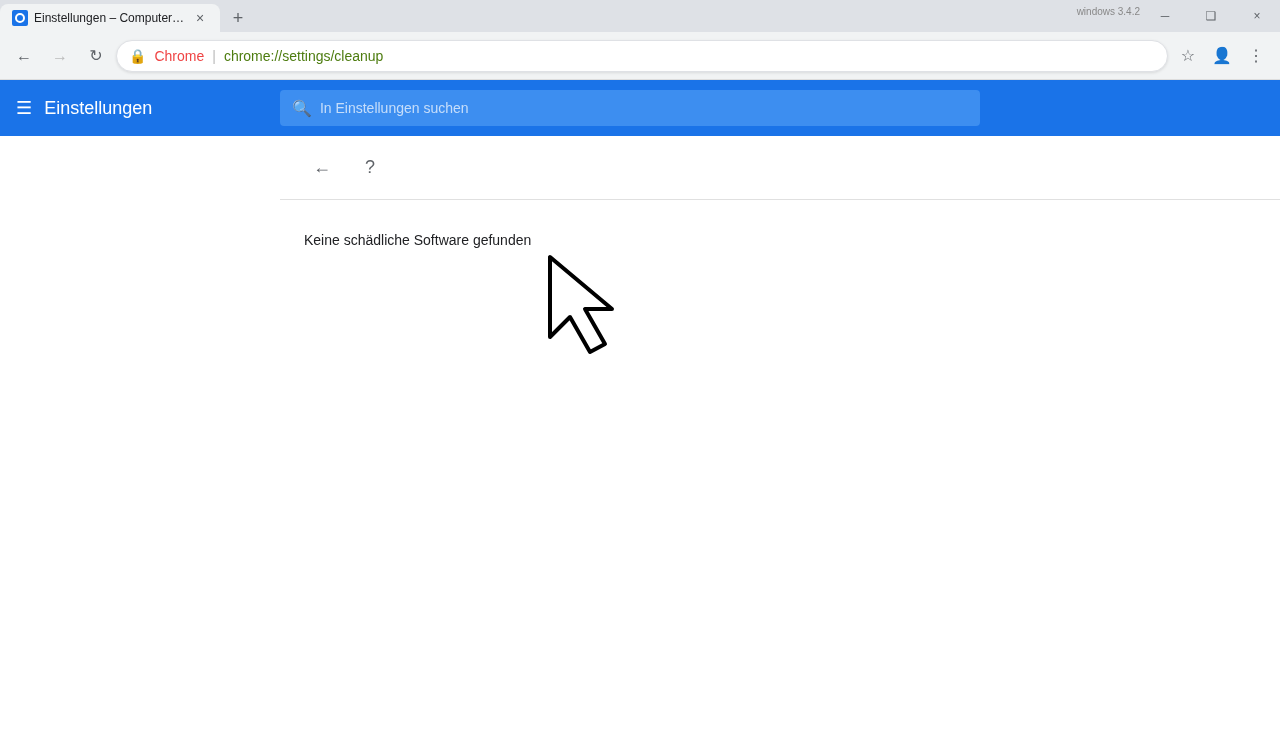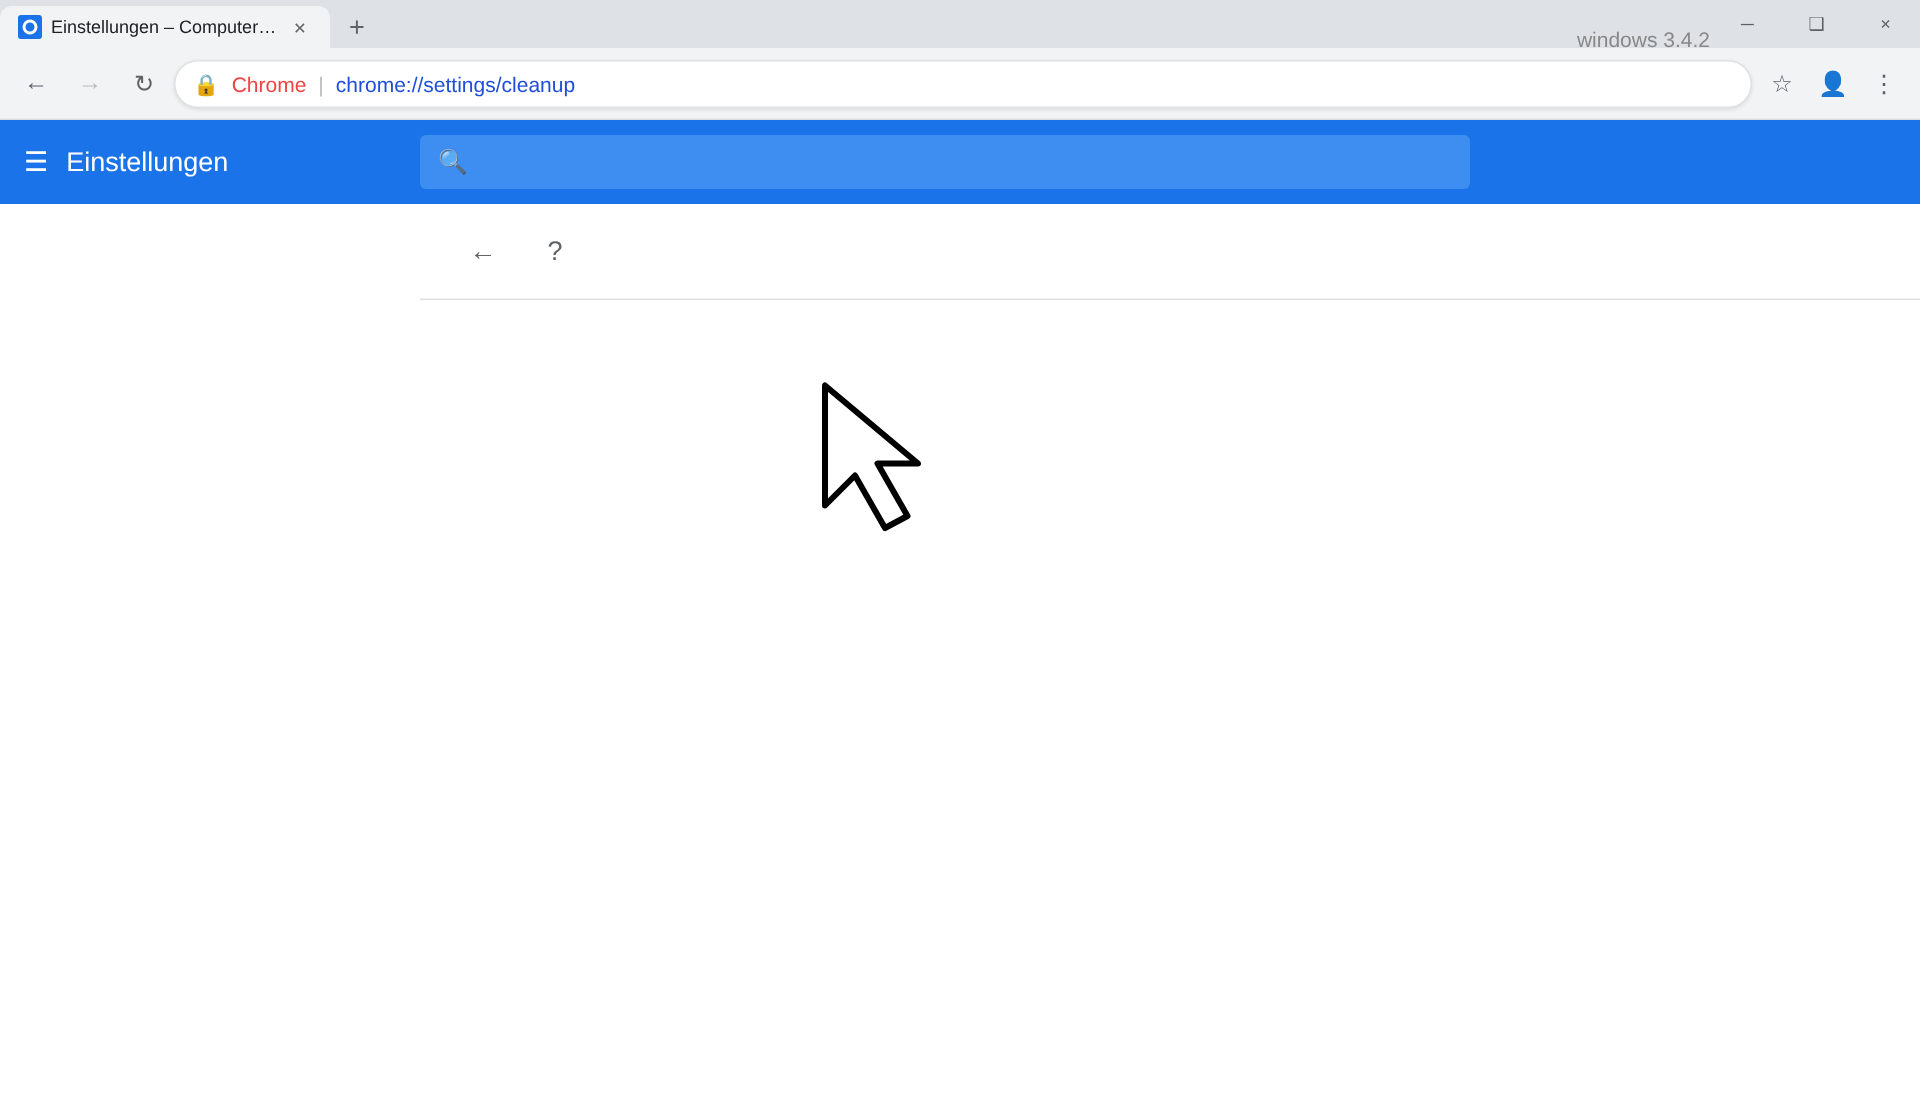--- a/index.html
+++ b/index.html
@@ -79,25 +79,25 @@
       height: 100%;
     }
     .titlebar-btn {
       width: 46px; height: 32px;
       display: flex; align-items: center; justify-content: center;
       font-size: 12px;
       color: #5f6368;
       cursor: pointer;
     }
     .titlebar-info {
-      font-size: 14px;
+      font-size: 10px;
       color: #888;
       position: absolute;
       right: 140px;
-      top: 18px;
+      top: 6px;
     }
 
     
     .toolbar {
       height: 48px;
       background: #f1f3f4;
       display: flex;
       align-items: center;
       padding: 0 8px;
       gap: 4px;
@@ -131,21 +131,21 @@
     .address-text {
       font-size: 14px;
       color: #ef4444;
     }
     .address-divider {
       color: #bbb;
       font-size: 14px;
     }
     .address-url {
       font-size: 14px;
-      color: #1d4ed8;
+      color: #4d7c0f;
     }
     .toolbar-right {
       display: flex;
       align-items: center;
       gap: 2px;
     }
     .toolbar-icon-btn {
       width: 32px; height: 32px;
       border-radius: 50%;
       display: flex; align-items: center; justify-content: center;
@@ -335,29 +335,33 @@
       <span class="sidebar-title">Einstellungen</span>
     </div>
   </div>
 
   <div class="content-area">
 
     <div class="top-bar">
       <div class="search-container">
         <div class="search-bar">
           <span class="search-icon">🔍</span>
+          <input class="search-input" type="text" placeholder="In Einstellungen suchen" style="">
         </div>
       </div>
     </div>
 
     <div class="page-content">
       <div class="page-header">
         <div class="back-btn">←</div>
         <div class="help-btn">?</div>
       </div>
+      <div class="page-body">
+        <p class="no-malware-text">Keine schädliche Software gefunden</p>
+      </div>
     </div>
 
   </div>
 </div>
 
 <div class="cursor-overlay">
   <svg width="100" height="110" viewBox="0 0 100 110" xmlns="http://www.w3.org/2000/svg">
     <polygon points="10,5 10,85 30,65 50,100 65,92 45,57 72,57" fill="white" stroke="black" stroke-width="4" stroke-linejoin="round"></polygon>
   </svg>
 </div>

